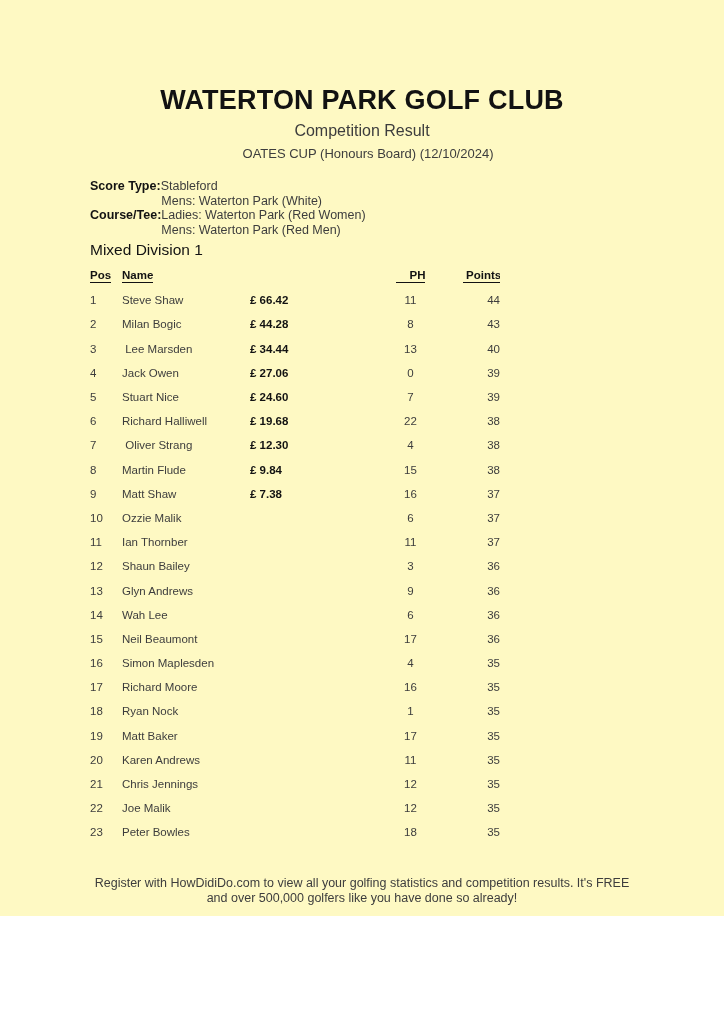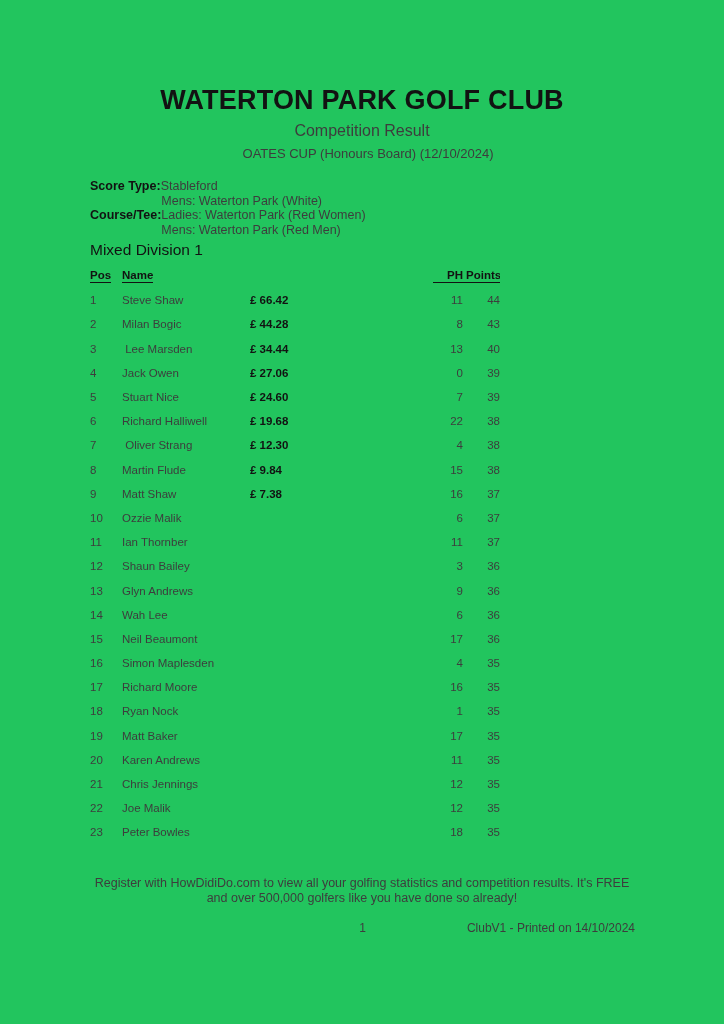--- a/index.html
+++ b/index.html
@@ -1,19 +1,19 @@
 <!DOCTYPE html>
 <html><head>
 <meta charset="utf-8">
 <style>
   html,body { margin:0; padding:0; background:#ffffff; }
   .page {
     position:relative;
-    width:724px; height:1024px;
-    background:#22c55e;
+    width:724px; height:916px;
+    background:#fef9c3;
     font-family:"Liberation Sans", sans-serif;
     color:#3d3d3d;
     overflow:hidden;
   }
   .club-title {
     position:absolute; top:85px; left:0; width:724px;
     text-align:center; font-size:27px; font-weight:700;
     color:#121212; letter-spacing:0.2px;
   }
   .subtitle {
@@ -45,21 +45,21 @@
     font-weight:400; text-align:left; overflow:hidden;
   }
   .results-table th { font-weight:700; color:#121212; }
   .col-pos    { width:32px; }
   .col-name   { width:128px; }
   .col-prize  { width:108px; }
   .col-ph     { width:105px; }
   .col-points { width:37px; }
   td.cell-name { white-space:pre; }
   td.cell-prize { font-weight:700; color:#121212; }
-  th.h-ph, td.cell-ph { text-align:right; }
+  th.h-ph, td.cell-ph { text-align:center; }
   th.h-points, td.cell-points { text-align:right; }
   .u { display:inline-block; border-bottom:1.4px solid #121212; line-height:1.15; }
   .u-ph { padding-left:14px; }
   .u-points { padding-left:3px; }
   .register {
     position:absolute; top:876px; left:0; width:724px;
     text-align:center; font-size:12.5px; line-height:14.5px; color:#3d3d3d;
   }
   .bottom-line {
     position:absolute; top:921px; left:90px; width:545px; height:16px;

